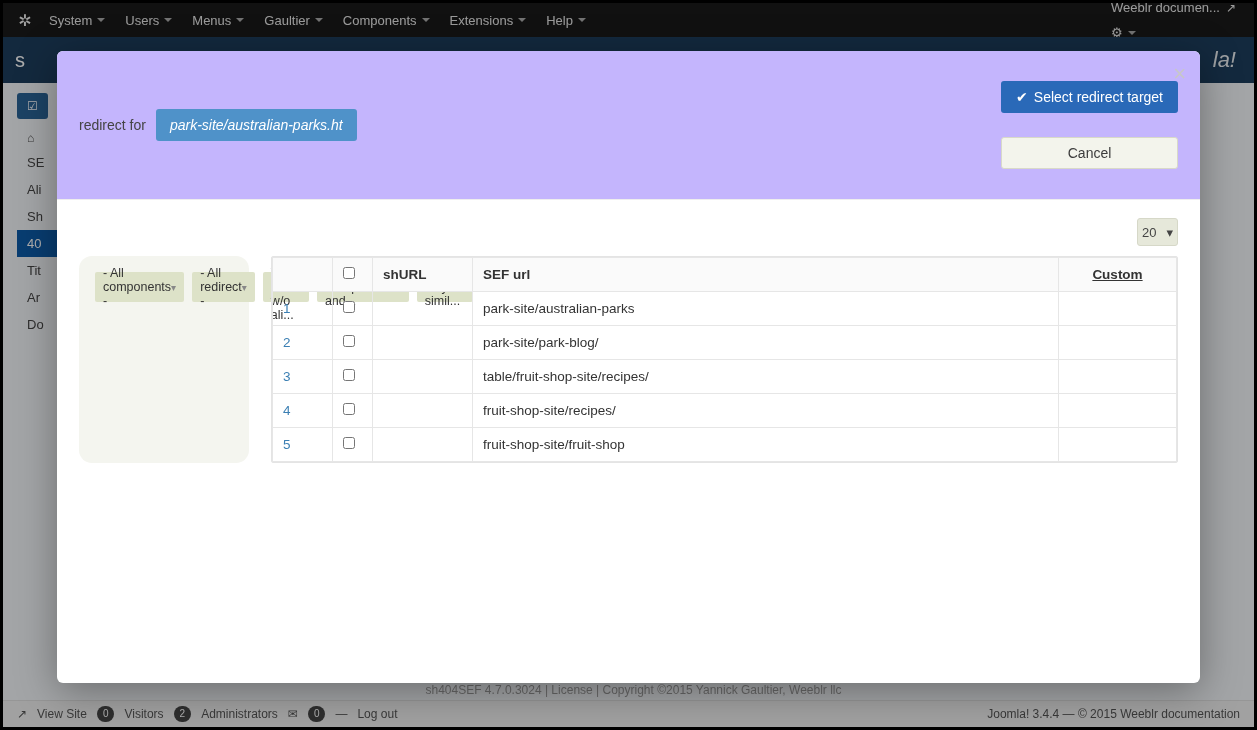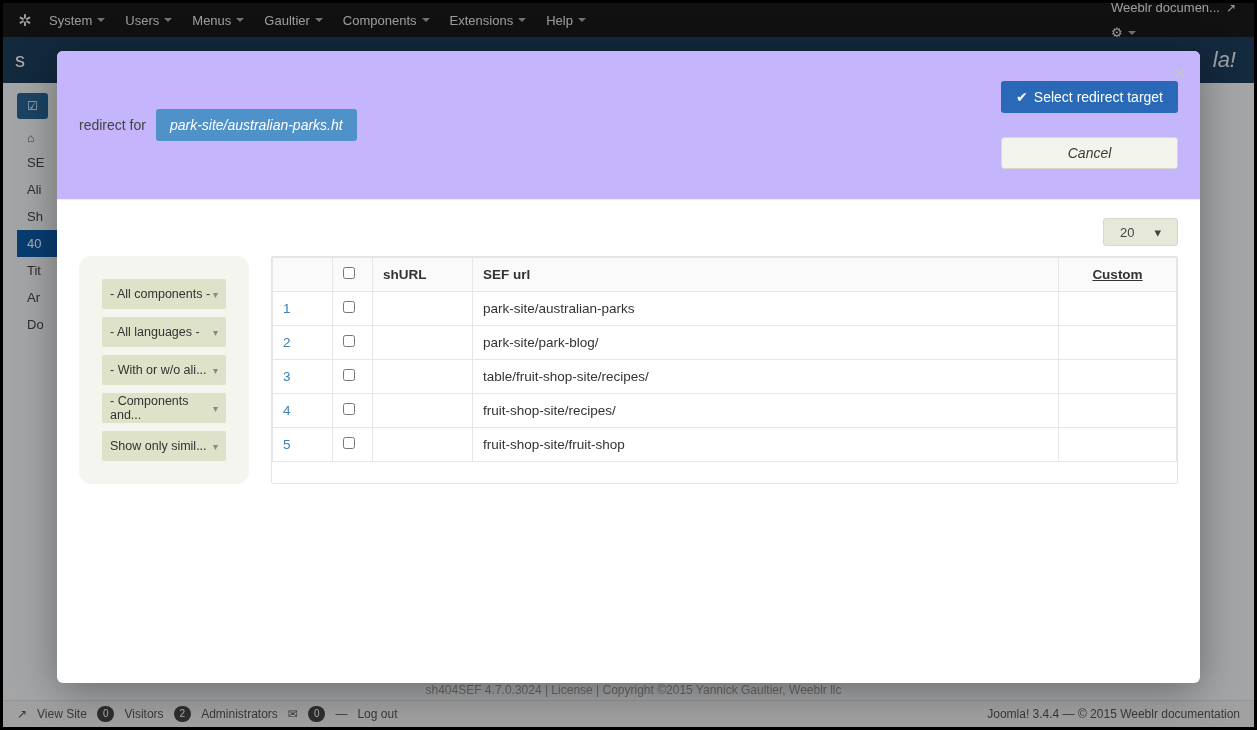--- a/index.html
+++ b/index.html
@@ -41,28 +41,28 @@
 .modal { position: absolute; left: 54px; right: 54px; top: 48px; bottom: 44px; background: #fff; border-radius: 6px; box-shadow: 0 8px 40px rgba(0,0,0,.35); display: flex; flex-direction: column; overflow: hidden; }
 .modal-close { position: absolute; right: 14px; top: 10px; color: #c7c7c7; font-size: 22px; font-weight: 300; cursor: pointer; }
 
 .modal-header { background: #c4b5fd; border-bottom: 1px solid #eee; padding: 30px 22px; display: flex; align-items: center; justify-content: space-between; }
 .hdr-left { display: flex; align-items: center; gap: 10px; font-size: 14px; color: #444; }
 .url-pill { background: #4f92c9; color: #fff; padding: 8px 14px; border-radius: 3px; font-size: 14px; font-style: italic; }
 .hdr-right { display: flex; gap: 24px; flex-direction: column; }
 .btn { border-radius: 3px; padding: 7px 14px; font-size: 14px; cursor: pointer; border: 1px solid transparent; }
 .btn-primary { background: #2a69b8; color: #fff; }
 .btn-primary .check { margin-right: 6px; }
-.btn-secondary { background: #f3f4ec; border: 1px solid #d8d9c8; color: #3c3c3c; font-style: italic; }
+.btn-secondary { background: #f3f4ec; border: 1px solid #d8d9c8; color: #3c3c3c; }
 
 .modal-body { padding: 18px 22px; display: flex; flex-direction: column; gap: 10px; flex: 1; overflow: auto; }
 .pager-row { display: flex; justify-content: flex-end; }
-.pager { background: #e6e8da; border: 1px solid #d6d8c8; height: 28px; display: flex; align-items: center; padding: 0 16px; border-radius: 3px; font-size: 13px; color: #444; gap: 20px; }
+.pager { background: #e6e8da; border: 1px solid #d6d8c8; height: 28px; display: flex; align-items: center; padding: 0 4px; border-radius: 3px; font-size: 13px; color: #444; gap: 10px; }
 
 .body-grid { display: flex; gap: 22px; }
-.filter-box { background: #f4f5ef; border-radius: 13px; padding: 23px; width: 170px; display: flex; flex-direction: column; gap: 8px; }
+.filter-box { background: #f4f5ef; border-radius: 13px; padding: 16px; width: 170px; display: flex; gap: 8px; }
 .filter-item { background: #dde2c8; height: 30px; display: flex; align-items: center; padding: 0 8px; border-radius: 2px; font-size: 12.5px; color: #333; justify-content: space-between; cursor: pointer; }
 .filter-item .tri { color: #888; font-size: 10px; }
 
 .tbl { flex: 1; border: 1px solid #e4e4e4; border-radius: 2px; font-size: 13.5px; color: #333; }
 .tbl table { width: 100%; border-collapse: collapse; }
 .tbl th, .tbl td { border: 1px solid #e6e6e6; padding: 9px 10px; text-align: left; font-weight: 400; }
 .tbl th { background: #fafafa; font-weight: 700; color: #333; }
 .col-num { width: 60px; text-align: right; color: #3b7fb3; }
 .col-chk { width: 40px; text-align: center; }
 .col-shurl { width: 100px; margin-left: 8px; }
@@ -193,21 +193,21 @@
         </div>
       </div>
 
       <div class="body-grid">
         <div class="filter-box" id="filters">
             <div class="filter-item">
               <span>- All components -</span>
               <span class="tri">▾</span>
             </div>
             <div class="filter-item">
-              <span>- All languages -</span>
+              <span>- All redirect -</span>
               <span class="tri">▾</span>
             </div>
             <div class="filter-item">
               <span>- With or w/o ali...</span>
               <span class="tri">▾</span>
             </div>
             <div class="filter-item">
               <span>- Components and...</span>
               <span class="tri">▾</span>
             </div>

